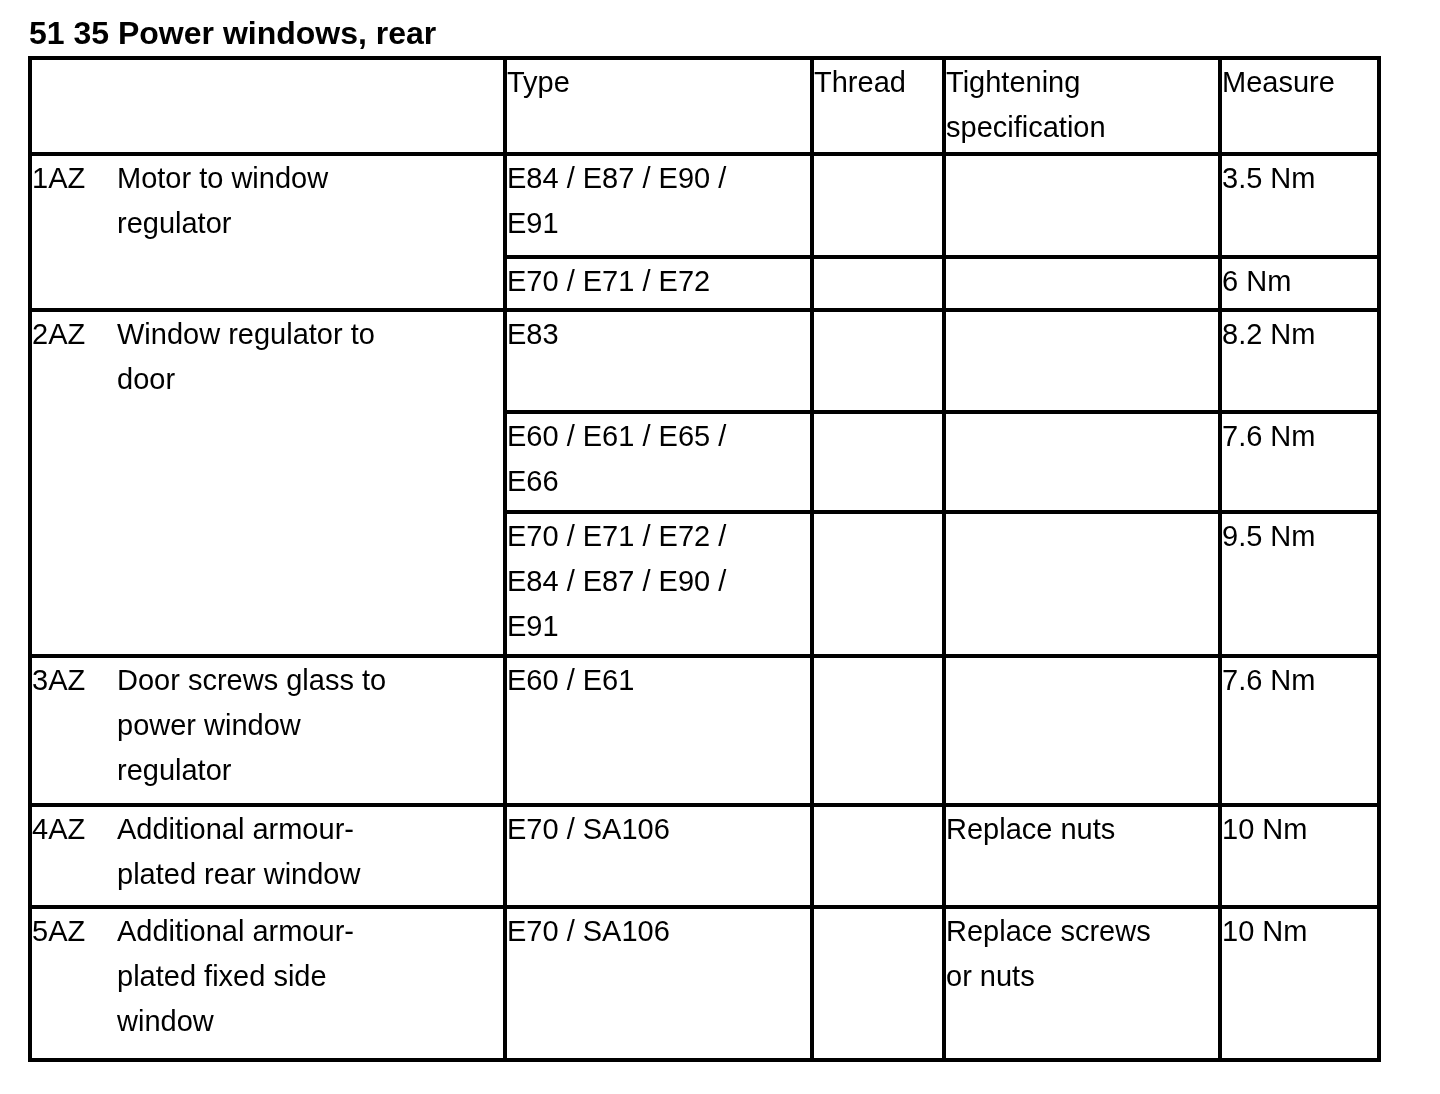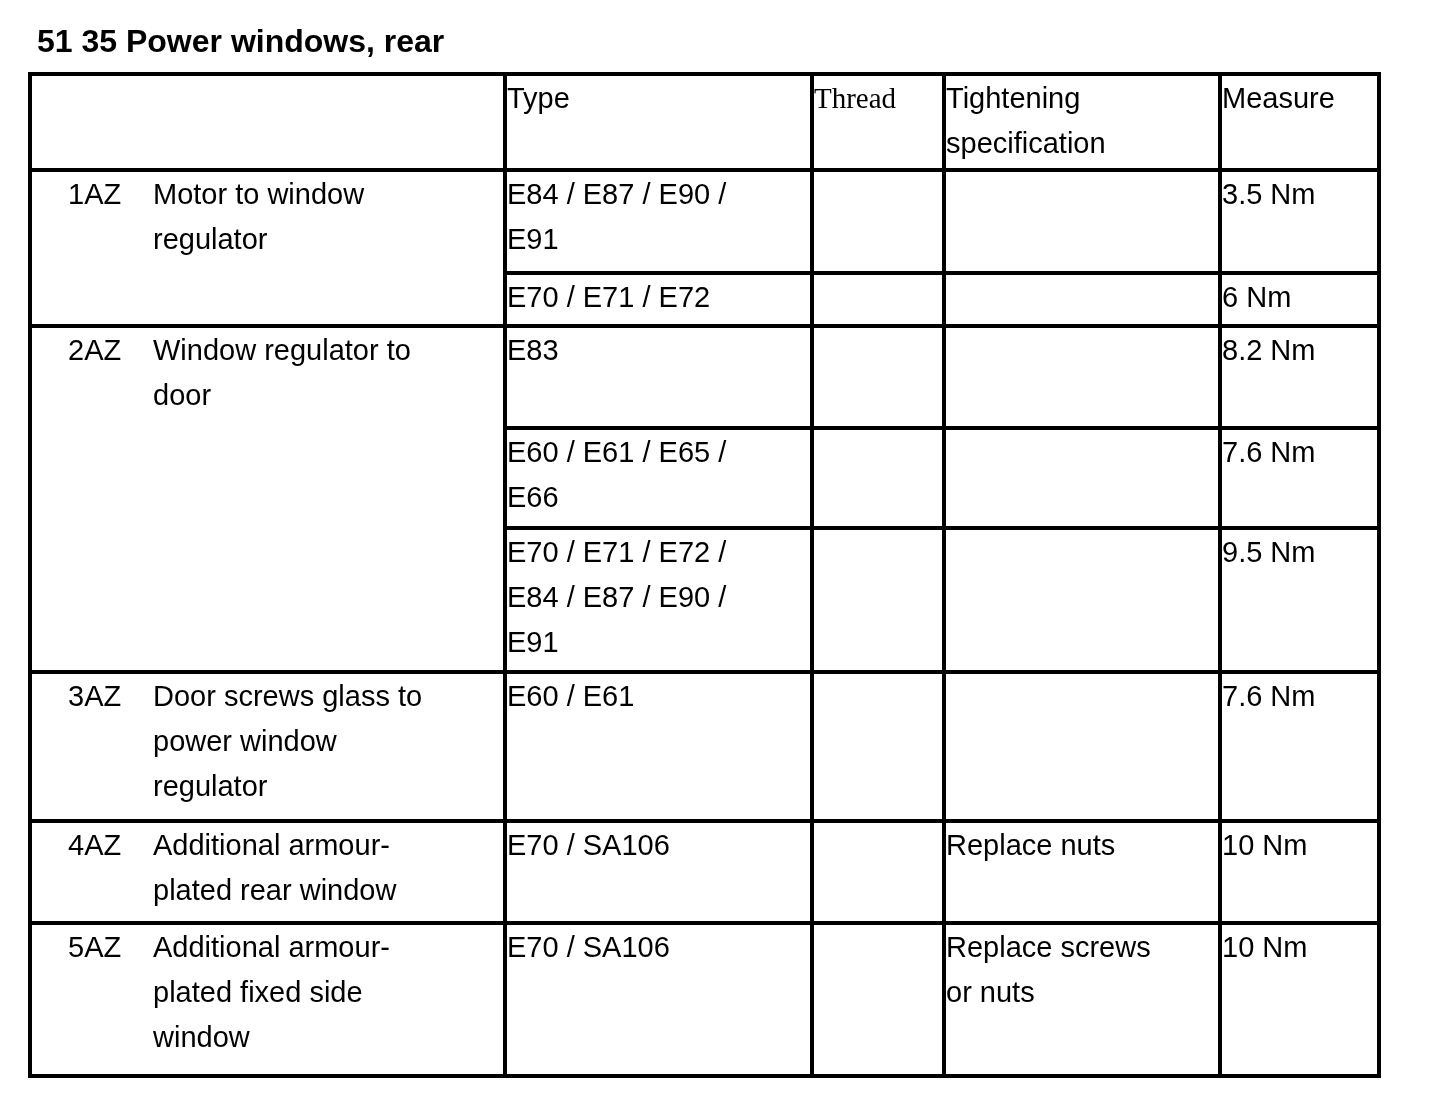--- a/index.html
+++ b/index.html
@@ -13,21 +13,21 @@
     -webkit-font-smoothing: antialiased;
   }
   .page {
     position: relative;
     width: 1440px;
     height: 1094px;
     background: #ffffff;
     overflow: hidden;
   }
   .doc-title {
-    margin: 12px;
+    margin: 4px;
     padding: 10px 0 0 25px;
     font-size: 32px;
     line-height: 38px;
     font-weight: bold;
     letter-spacing: 0px;
     white-space: pre;
     border-radius: 6px;
   }
   table.spec-table {
     border-collapse: collapse;
@@ -43,39 +43,38 @@
     padding: 0;
     font-size: 29px;
     line-height: 45px;
     font-weight: normal;
     text-align: left;
     overflow: hidden;
   }
   
   .pre { white-space: pre-line; }
   th.h-type        { padding: 10px 4px 0 21px; font-weight: bold; }
-  th.h-thread      { padding: 10px 0 0 20px;  font-weight: bold; font-family: Liberation Serif, serif; }
+  th.h-thread      { padding: 10px 0 0 20px;  font-weight: bold; }
   th.h-tight       { padding: 10px 4px 0 22px; font-weight: bold; margin-top: 30px; }
   th.h-measure     { padding: 10px 2px 0 4px;  font-weight: bold; text-align: right; margin-top: 16px; }
   th.h-item        { padding: 0; }
 
   td.c-item        { padding: 9px 6px 0 7px; }
   td.c-type        { padding: 9px 4px 0 6px; }
   td.c-thread      { padding: 9px 0 0 6px; }
   td.c-tight       { padding: 9px 4px 0 22px; }
   td.c-measure     { padding: 9px 2px 0 5px; }
 
   .item-wrap {
     display: flex;
     align-items: flex-start;
   }
   .item-id {
     flex: 0 0 85px;
     white-space: nowrap;
-    margin-left: 36px;
   }
   .item-desc {
     flex: 1 1 auto;
     white-space: pre-line;
   }
 </style>
 </head>
 <body>
 
 <div class="page">

